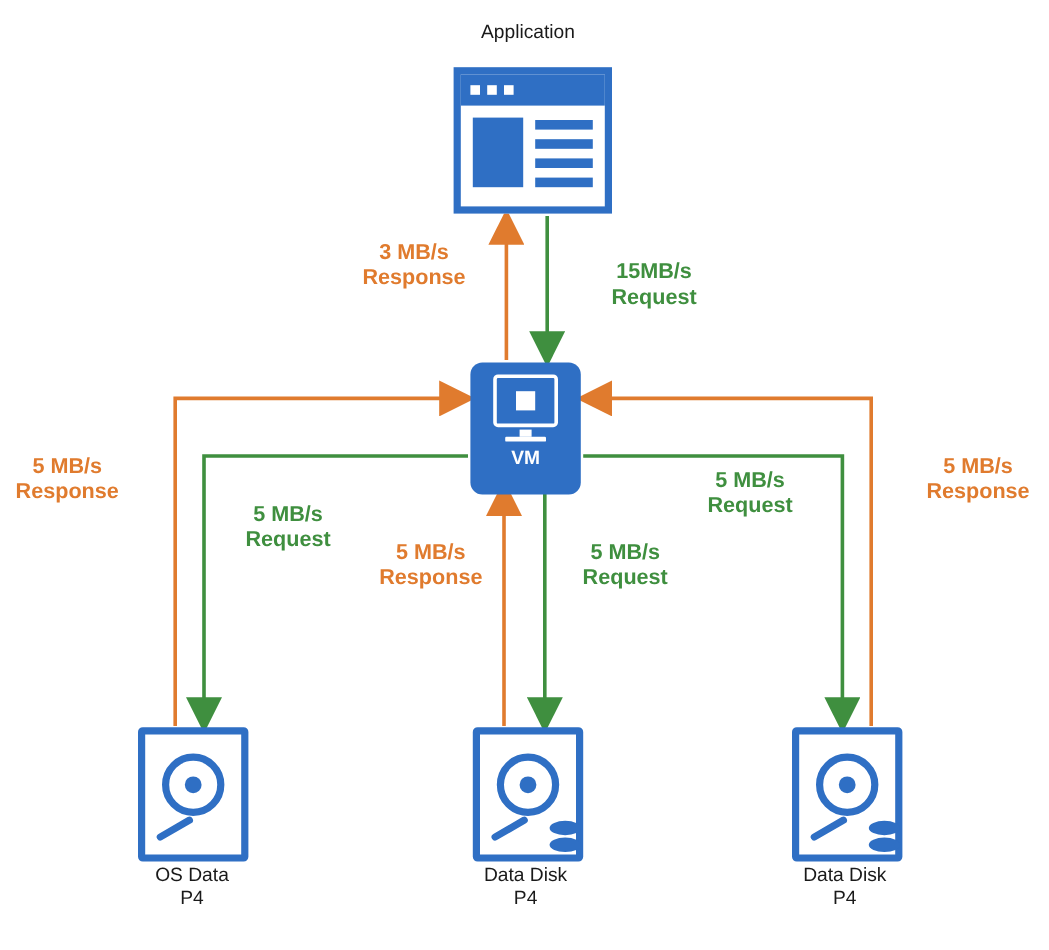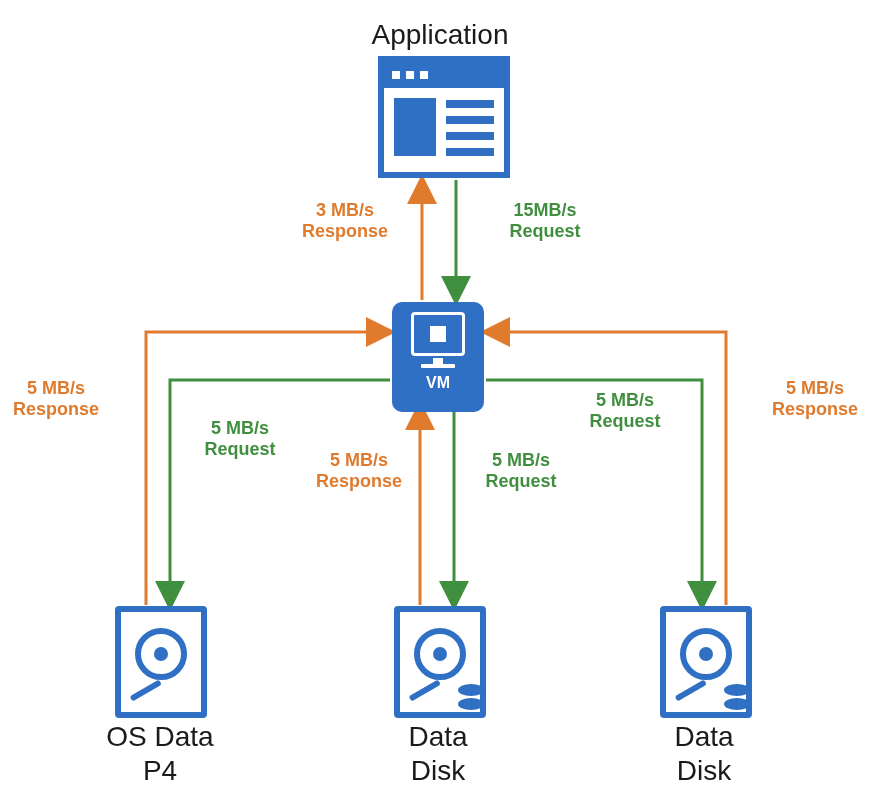--- a/index.html
+++ b/index.html
@@ -10,21 +10,21 @@
     color: #1a1a1a;
   }
   .canvas {
     position: relative;
     width: 874px;
     height: 792px;
     background: #ffffff;
   }
   .label {
     position: absolute;
-    font-size: 28px;
+    font-size: 16px;
     color: #1a1a1a;
     text-align: center;
     line-height: 1.2;
   }
   .flow-label {
     position: absolute;
     font-size: 18px;
     font-weight: 600;
     text-align: center;
     line-height: 1.15;
@@ -206,21 +206,21 @@
           <div></div>
           <div></div>
         </div>
     </div>
   </div>
 
   <div class="flow-label resp" style="left:290px; top:200px; width:110px;">
     <span>3 MB/s</span><br>
     <span>Response</span>
   </div>
-  <div class="flow-label req" style="left:490px; top:200px; width:110px;">
+  <div class="flow-label req" style="left:490px; top:216px; width:110px;">
     <span>15MB/s</span><br>
     <span>Request</span>
   </div>
 
   <div class="vm-icon">
     <div class="screen">
         <div class="cube"></div>
       </div>
     <div class="stand"></div>
     <div class="base"></div>

